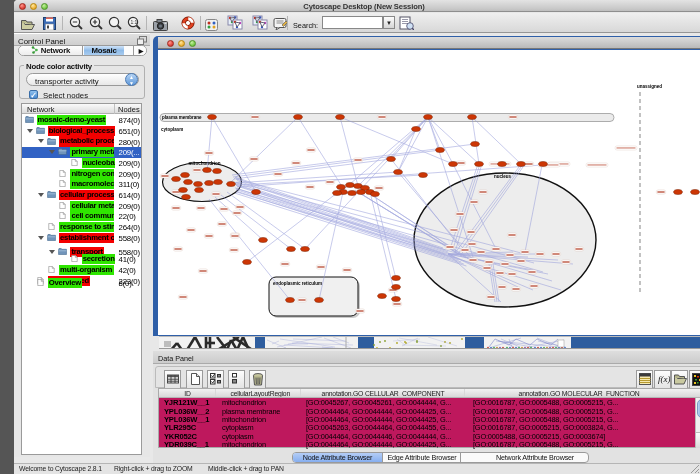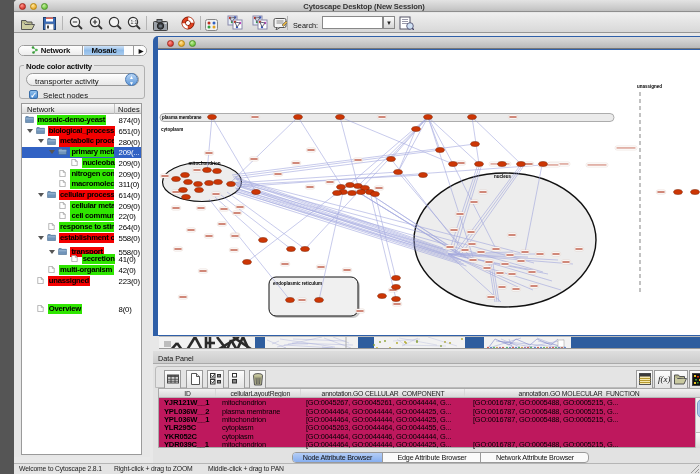--- a/index.html
+++ b/index.html
@@ -180,20 +180,27 @@
     <div class="sep" style="left:48px"></div>
     <div class="sep" style="left:132px"></div>
     <div class="sep" style="left:186px"></div>
     <div class="sep" style="left:273px"></div>
     <span id="searchlbl">Search:</span>
     <div id="searchbox"></div>
     <div id="searcharr">▼</div>
   </div>
 
   <div id="cp">
+    <div id="cptitle">
+        <span>Control Panel</span>
+      <svg width="10" height="9" style="position:absolute;right:3px;top:2px" viewBox="0 0 10 9">
+          <rect x="2.5" y="0.5" width="7" height="5.5" fill="none" stroke="#777"></rect>
+          <rect x="0.5" y="3" width="6" height="5.5" fill="#eee" stroke="#777"></rect>
+        </svg>
+    </div>
     <div id="cptabs">
       <div class="cptab" style="left:0;width:64px;background:linear-gradient(#fefefe,#ededed);border-right:1px solid #9a9a9a;">
         <svg width="8" height="8" viewBox="0 0 8 8" style="vertical-align:-1px">
             <circle cx="2" cy="1.5" r="1.3" fill="#3a9c3a"></circle>
             <circle cx="5.5" cy="4" r="1.3" fill="#56c056"></circle>
             <circle cx="2.5" cy="6.5" r="1.3" fill="#3a9c3a"></circle>
             <path d="M2 1.5 L5.5 4 L2.5 6.5" stroke="#3a9c3a" stroke-width="0.7" fill="none"></path>
           </svg>
         Network</div>
       <div class="cptab" style="left:65px;width:40px;background:linear-gradient(#cfe3f8,#8fbbe8 50%,#a8ccf0);">Mosaic</div>
@@ -341,21 +348,21 @@
           <span class="num" style="">42(0)</span>
         </div>
       <div class="trow" style="top:171.5px;">
           <svg class="fold" style="left:13.8px" width="8" height="9" viewBox="0 0 8 9">
             <path d="M0.5 0.5 L5 0.5 L7.5 3 L7.5 8.5 L0.5 8.5 Z" fill="#fff" stroke="#8a8a8a" stroke-width="0.8"></path>
             <path d="M5 0.5 L5 3 L7.5 3" fill="#ddd" stroke="#8a8a8a" stroke-width="0.7"></path>
           </svg>
           <span class="lbl rbg" style="left:25.8px;max-width:67px">unassigned</span>
           <span class="num" style="">223(0)</span>
         </div>
-      <div class="trow" style="top:200px;">
+      <div class="trow" style="top:174px;">
           <svg class="fold" style="left:13.8px" width="8" height="9" viewBox="0 0 8 9">
             <path d="M0.5 0.5 L5 0.5 L7.5 3 L7.5 8.5 L0.5 8.5 Z" fill="#fff" stroke="#8a8a8a" stroke-width="0.8"></path>
             <path d="M5 0.5 L5 3 L7.5 3" fill="#ddd" stroke="#8a8a8a" stroke-width="0.7"></path>
           </svg>
           <span class="lbl gbg" style="left:25.8px;max-width:67px">Overview</span>
           <span class="num" style="">8(0)</span>
         </div>
     </div>
   </div>
 
@@ -870,42 +877,44 @@
       <div class="drow" style="top:25.9px">
           <b style="position:absolute;left:5px">YPL036W__1</b>
           <span style="position:absolute;left:63px">mitochondrion</span>
           <span style="position:absolute;left:147px;width:156px;overflow:hidden;display:inline-block">[GO:0044464, GO:0044444, GO:0044425, G...</span>
           <span style="position:absolute;left:314px;width:222px;overflow:hidden;display:inline-block">[GO:0016787, GO:0005488, GO:0005215, G...</span>
         </div>
       <div class="drow" style="top:34.4px">
           <b style="position:absolute;left:5px">YLR295C</b>
           <span style="position:absolute;left:63px">cytoplasm</span>
           <span style="position:absolute;left:147px;width:156px;overflow:hidden;display:inline-block">[GO:0045263, GO:0044464, GO:0044455, G...</span>
+          <span style="position:absolute;left:314px;width:222px;overflow:hidden;display:inline-block">[GO:0016787, GO:0005215, GO:0003824, G...</span>
         </div>
       <div class="drow" style="top:42.8px">
           <b style="position:absolute;left:5px">YKR052C</b>
           <span style="position:absolute;left:63px">cytoplasm</span>
           <span style="position:absolute;left:147px;width:156px;overflow:hidden;display:inline-block">[GO:0044464, GO:0044446, GO:0044444, G...</span>
+          <span style="position:absolute;left:314px;width:222px;overflow:hidden;display:inline-block">[GO:0005488, GO:0005215, GO:0003674]</span>
         </div>
       <div class="drow" style="top:51.2px">
           <b style="position:absolute;left:5px">YDR039C__1</b>
           <span style="position:absolute;left:63px">mitochondrion</span>
           <span style="position:absolute;left:147px;width:156px;overflow:hidden;display:inline-block">[GO:0044464, GO:0044444, GO:0044425, G...</span>
           <span style="position:absolute;left:314px;width:222px;overflow:hidden;display:inline-block">[GO:0016787, GO:0005488, GO:0005215, G...</span>
         </div>
       <div id="vsb">
         <div class="thumb"></div>
         <div class="btns">▲<br>▼</div>
       </div>
     </div>
   </div>
 
   <div id="segs">
     <div class="seg" style="left:0;width:90px;background:linear-gradient(#b4cdf5,#86aef0);border-right:1px solid #9a9a9a;">Node Attribute Browser</div>
-    <div class="seg" style="left:91px;width:97px;border-right:1px solid #9a9a9a;">Edge Attribute Browser</div>
+    <div class="seg" style="left:91px;width:77px;border-right:1px solid #9a9a9a;">Edge Attribute Browser</div>
     <div class="seg" style="left:187px;width:110px;">Network Attribute Browser</div>
   </div>
 
   <div id="status">
     <span style="left:5px">Welcome to Cytoscape 2.8.1</span>
     <span style="left:100px">Right-click + drag to ZOOM</span>
     <span style="left:194px">Middle-click + drag to PAN</span>
   </div>
 </div>
   <svg width="10" height="10" style="position:absolute;left:690px;top:464px" viewBox="0 0 10 10">

